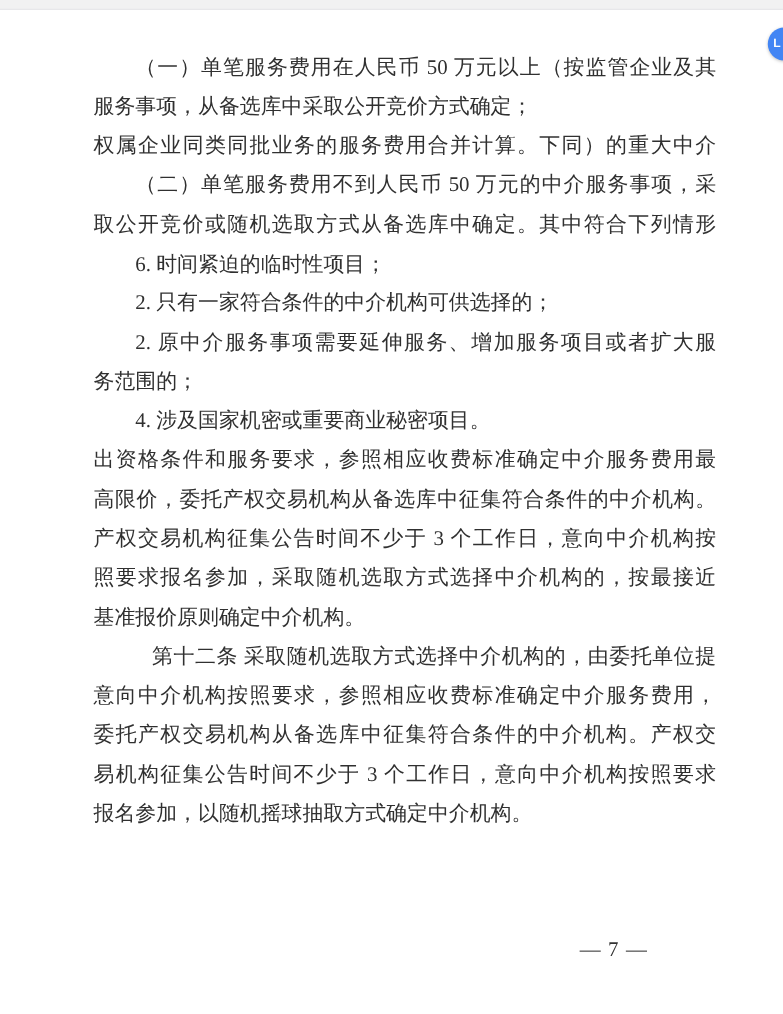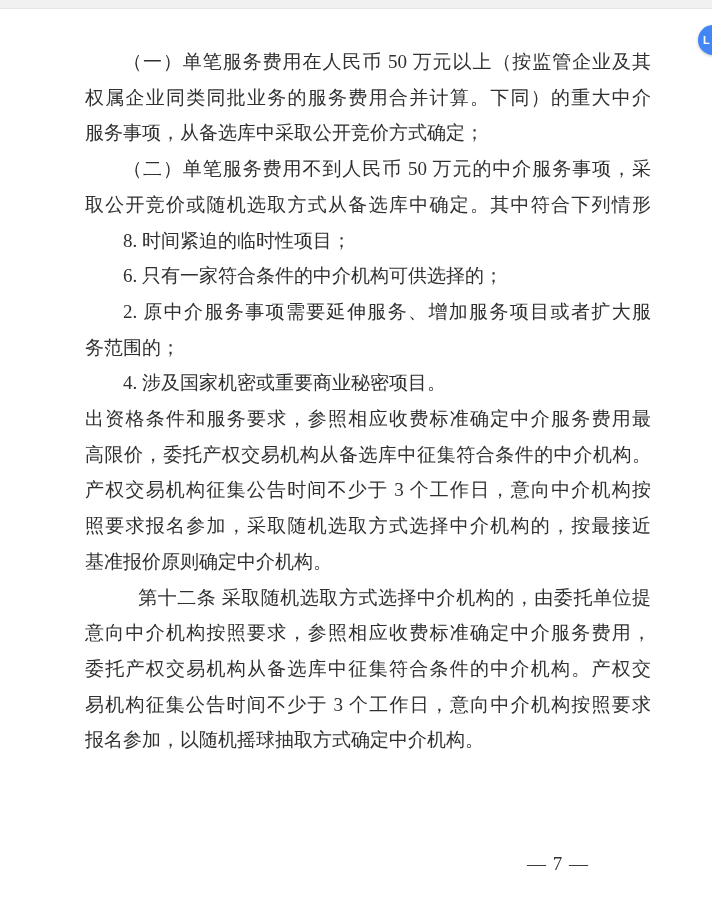--- a/index.html
+++ b/index.html
@@ -53,35 +53,35 @@
   <div class="top-strip"></div>
 
   <div class="fab">
     <span class="fab-glyph">L</span>
   </div>
 
   <div class="doc">
 
     <p class="para">
       <span class="ln fill ind2">（一）单笔服务费用在人民币 50 万元以上（按监管企业及其</span>
+      <span class="ln">服务事项，从备选库中采取公开竞价方式确定；</span>
       <span class="ln fill">权属企业同类同批业务的服务费用合并计算。下同）的重大中介</span>
-      <span class="ln">服务事项，从备选库中采取公开竞价方式确定；</span>
     </p>
 
     <p class="para">
       <span class="ln fill ind2">（二）单笔服务费用不到人民币 50 万元的中介服务事项，采</span>
       <span class="ln fill">取公开竞价或随机选取方式从备选库中确定。其中符合下列情形</span>
     </p>
 
     <p class="para">
-      <span class="ln ind2">8. 时间紧迫的临时性项目；</span>
+      <span class="ln ind2">6. 时间紧迫的临时性项目；</span>
     </p>
 
     <p class="para">
-      <span class="ln ind2">6. 只有一家符合条件的中介机构可供选择的；</span>
+      <span class="ln ind2">2. 只有一家符合条件的中介机构可供选择的；</span>
     </p>
 
     <p class="para">
       <span class="ln fill ind2">2. 原中介服务事项需要延伸服务、增加服务项目或者扩大服</span>
       <span class="ln">务范围的；</span>
     </p>
 
     <p class="para">
       <span class="ln ind2">4. 涉及国家机密或重要商业秘密项目。</span>
     </p>

